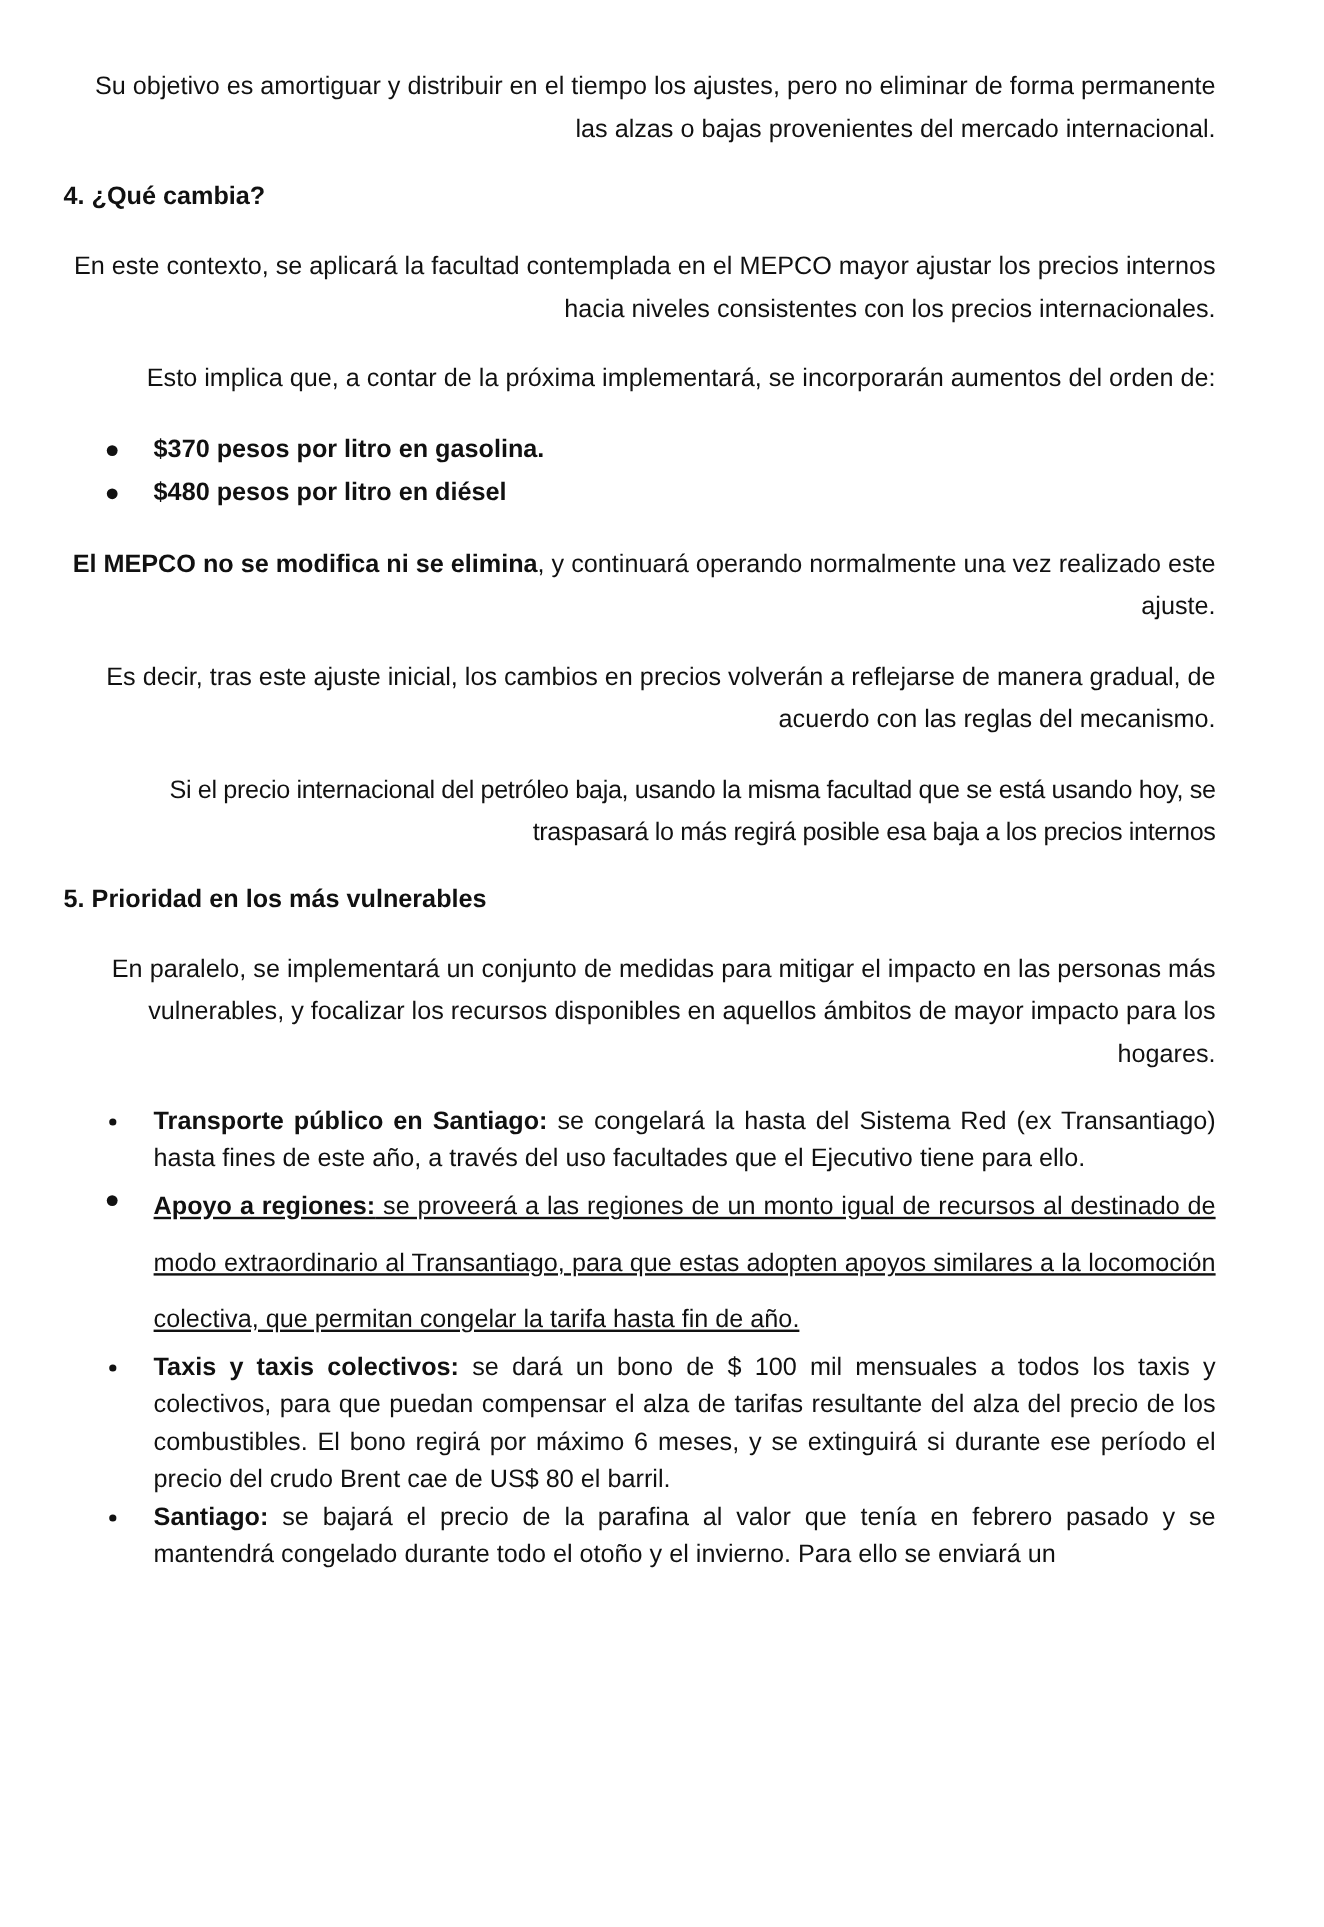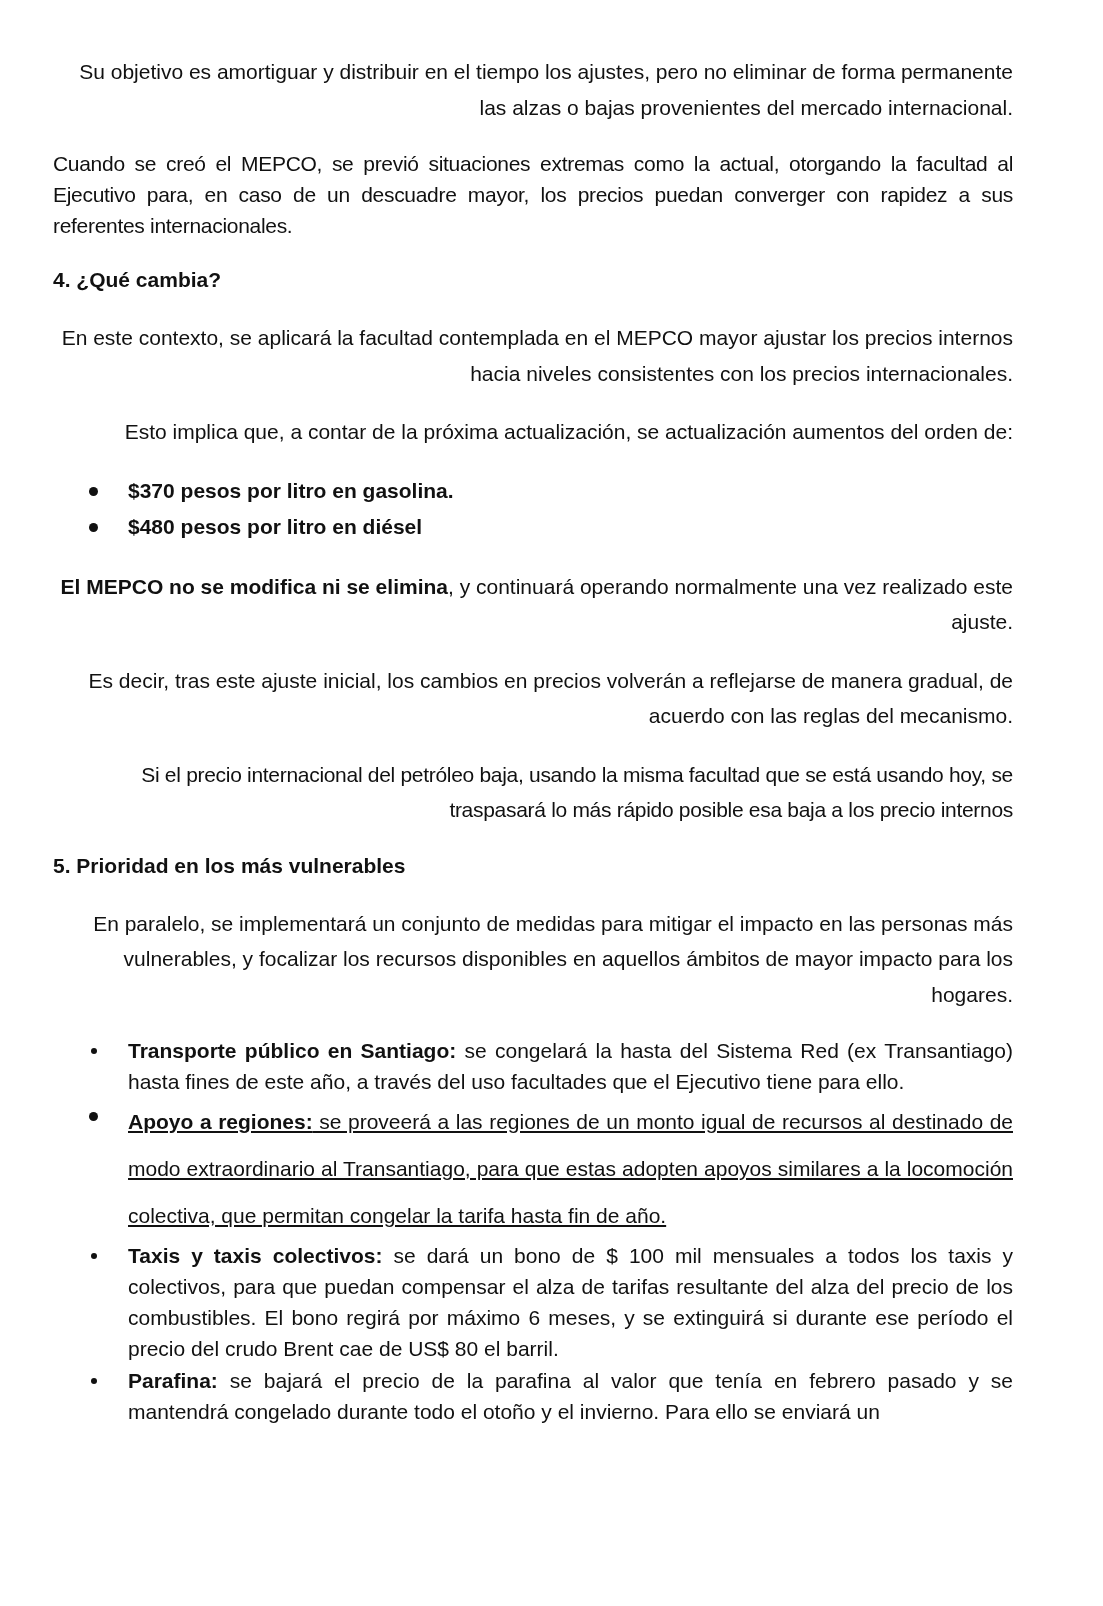--- a/index.html
+++ b/index.html
@@ -26,61 +26,60 @@
   .bul.b2 li { margin-bottom: 1px; }
   b { font-weight: bold; }
 </style>
 </head>
 <body>
 
 <div class="page">
 
   <p class="p">Su objetivo es amortiguar y distribuir en el tiempo los ajustes, pero no eliminar de forma permanente las alzas o bajas provenientes del mercado internacional.</p>
 
-  <p class="p tight just">Cuando se creó el MEPCO, se previó situaciones extremas como la actual, otorgando la facultad al Ejecutivo para, en caso de un descuadre mayor,  los  precios  puedan  converger  con rapidez  a  sus  referentes internacionales.</p>
 
   <div class="h">4. ¿Qué cambia?</div>
 
   <p class="p">En este contexto, se aplicará la facultad contemplada en el MEPCO mayor ajustar los precios internos hacia niveles consistentes con los precios internacionales.</p>
 
-  <p class="p">Esto implica que, a contar de la próxima actualización, se actualización aumentos del orden de:</p>
+  <p class="p">Esto implica que, a contar de la próxima implementará, se incorporarán aumentos del orden de:</p>
 
   <ul class="bul b1">
     <li>
       <span class="dot"></span>
       <span>$370 pesos por litro en gasolina.</span>
     </li>
     <li>
       <span class="dot"></span>
       <span>$480 pesos por litro en diésel</span>
     </li>
   </ul>
 
   <p class="p"><b>El MEPCO no se modifica ni se elimina</b><span>, y continuará operando normalmente una vez realizado este ajuste.</span></p>
 
   <p class="p">Es decir, tras este ajuste inicial, los cambios en precios volverán a reflejarse de manera gradual, de acuerdo con las reglas del mecanismo.</p>
 
-  <p class="p tight" style="line-height:35px">Si el precio internacional del petróleo baja, usando la misma facultad que se está usando hoy, se traspasará lo más rápido posible esa baja a los precio internos</p>
+  <p class="p tight" style="line-height:35px">Si el precio internacional del petróleo baja, usando la misma facultad que se está usando hoy, se traspasará lo más regirá posible esa baja a los precios internos</p>
 
   <div class="h">5. Prioridad en los más vulnerables</div>
 
   <p class="p">En paralelo, se implementará un conjunto de medidas para mitigar el impacto en las personas más vulnerables, y focalizar los recursos disponibles en aquellos ámbitos de mayor impacto para los hogares.</p>
 
   <ul class="bul b2">
     <li>
       <span class="dot small"></span>
       <b>Transporte público en Santiago:</b><span> se congelará la hasta del Sistema Red (ex Transantiago) hasta fines de este año, a través del uso facultades que el Ejecutivo tiene para ello.</span>
     </li>
     <li class="loose">
       <span class="dot"></span>
       <b>Apoyo a regiones:</b><span> se proveerá a las regiones de un monto igual de recursos al destinado de modo extraordinario al Transantiago, para que estas adopten apoyos similares a la locomoción colectiva, que permitan congelar la tarifa hasta fin de año.</span>
     </li>
     <li>
       <span class="dot small"></span>
       <b>Taxis y taxis colectivos:</b><span> se dará un bono de $ 100 mil mensuales a todos los taxis y colectivos, para que puedan compensar el alza de tarifas resultante del alza del precio de los combustibles. El bono regirá por máximo 6 meses, y se extinguirá si durante ese período el precio del crudo Brent cae de US$ 80 el barril.</span>
     </li>
     <li>
       <span class="dot small"></span>
-      <b>Parafina:</b><span> se bajará el precio de la parafina al valor que tenía en febrero pasado y se mantendrá congelado durante todo el otoño y el invierno. Para ello se enviará un</span>
+      <b>Santiago:</b><span> se bajará el precio de la parafina al valor que tenía en febrero pasado y se mantendrá congelado durante todo el otoño y el invierno. Para ello se enviará un</span>
     </li>
   </ul>
 
 </div>
 
 </body></html>

